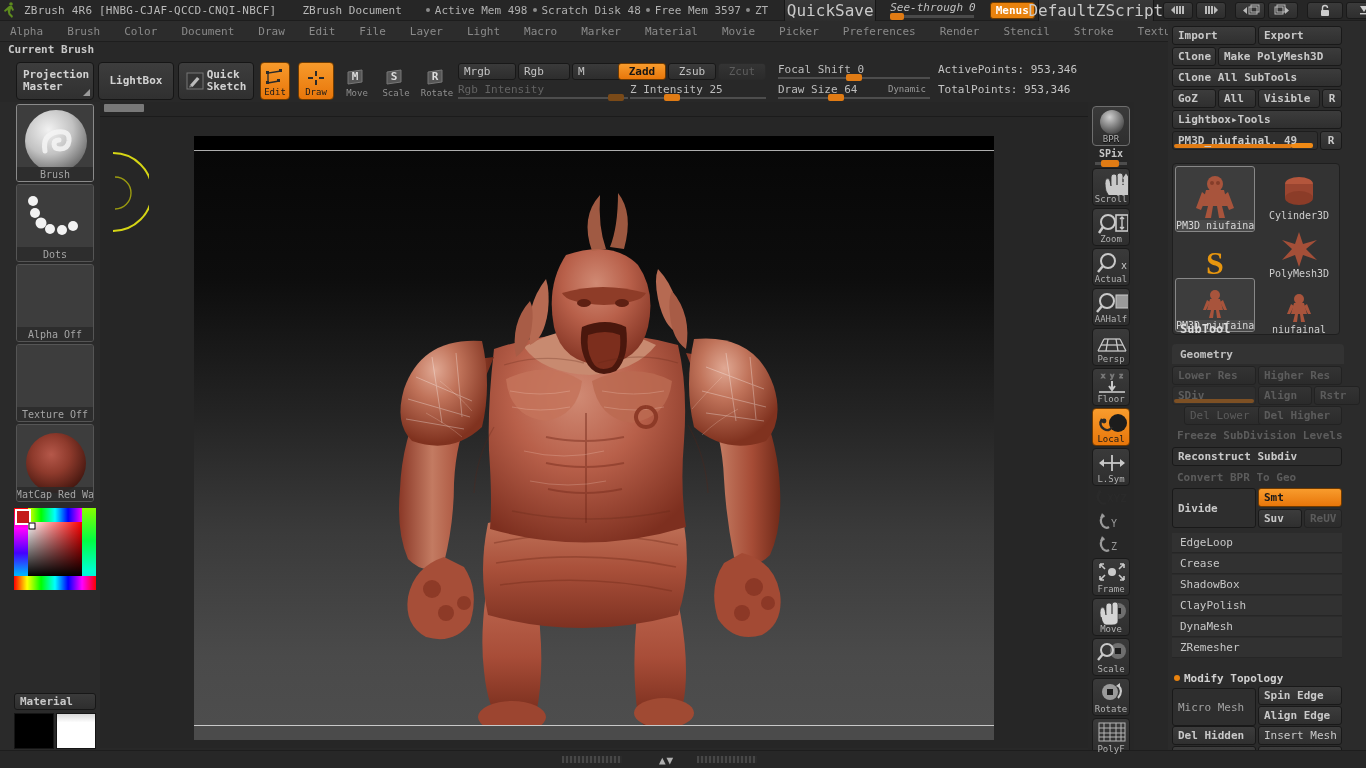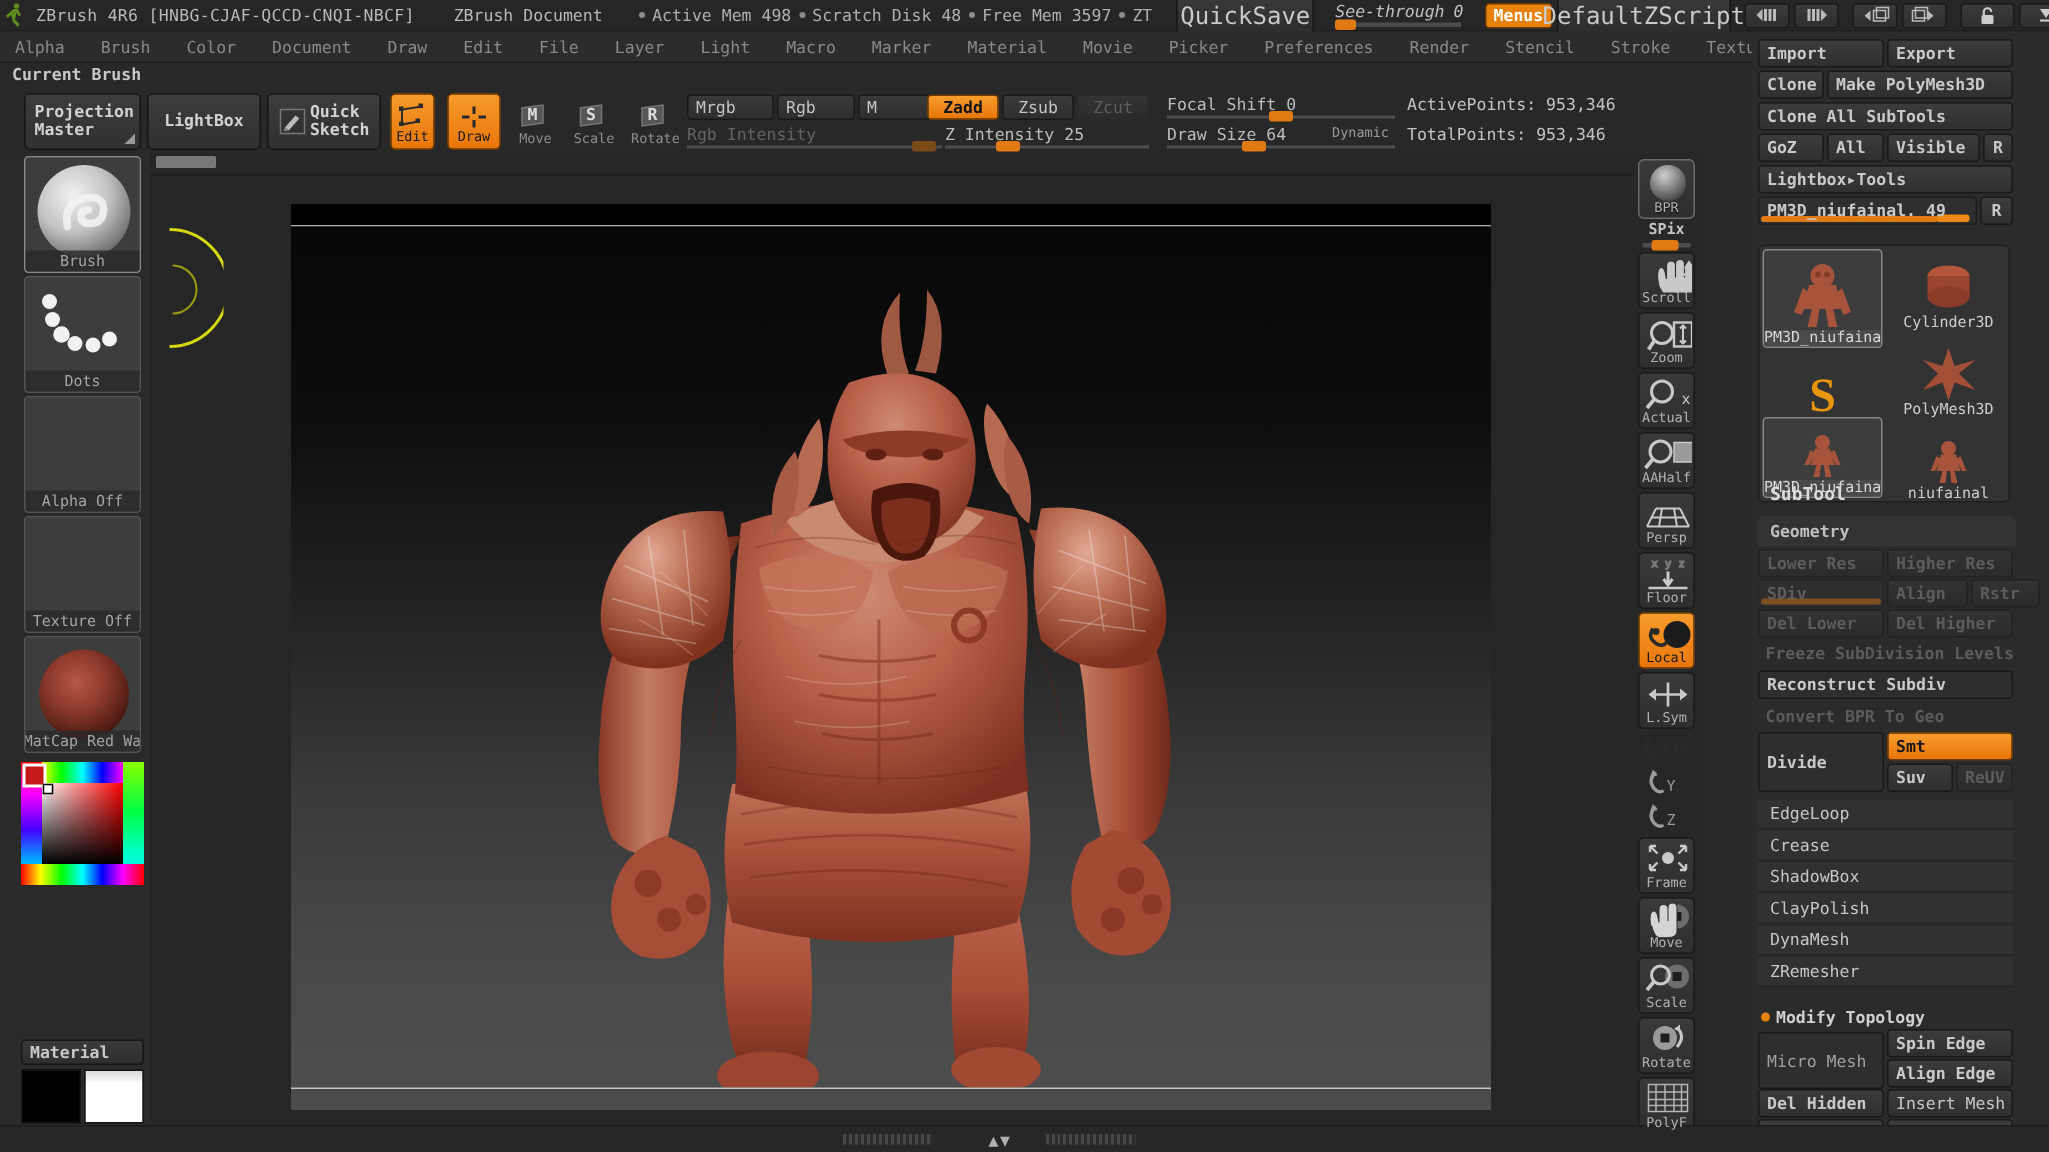--- a/index.html
+++ b/index.html
@@ -969,21 +969,21 @@
     <div class="rp-btn dim" style="left:4px;top:344px;width:84px;font-weight:bold;">Lower Res</div>
     <div class="rp-btn dim" style="left:90px;top:344px;width:84px;font-weight:bold;">Higher Res</div>
 
     <div class="rp-slider" style="left:4px;top:364px;width:84px;border-color:#272727;background:#2e2e2e;color:#5e5e5e;font-weight:bold;">
       <span style="z-index:2;">SDiv</span>
       <div class="fillbar dim" style="width:80px;"></div>
     </div>
     <div class="rp-btn dim" style="left:90px;top:364px;width:54px;font-weight:bold;">Align</div>
     <div class="rp-btn dim" style="left:146px;top:364px;width:46px;font-weight:bold;">Rstr</div>
 
-    <div class="rp-btn dim" style="left:4px;top:384px;width:84px;font-weight:bold;">Del Lower</div>
+    <div class="rp-btn dim" style="left:16px;top:384px;width:84px;font-weight:normal;">Del Lower</div>
     <div class="rp-btn dim" style="left:90px;top:384px;width:84px;font-weight:bold;">Del Higher</div>
 
     <div class="rp-btn dim" style="left:4px;top:404px;width:170px;border:none;background:none;font-weight:bold;">Freeze SubDivision Levels</div>
 
     <div class="rp-btn dark" style="left:4px;top:425px;width:170px;font-weight:bold;">Reconstruct Subdiv</div>
 
     <div class="rp-btn dim" style="left:4px;top:446px;width:170px;border:none;background:none;font-weight:bold;">Convert BPR To Geo</div>
 
     <div class="rp-btn dark" style="left:4px;top:466px;width:84px;height:40px;font-weight:bold;">Divide</div>
     <div class="rp-btn orange" style="left:90px;top:466px;width:84px;">Smt</div>

